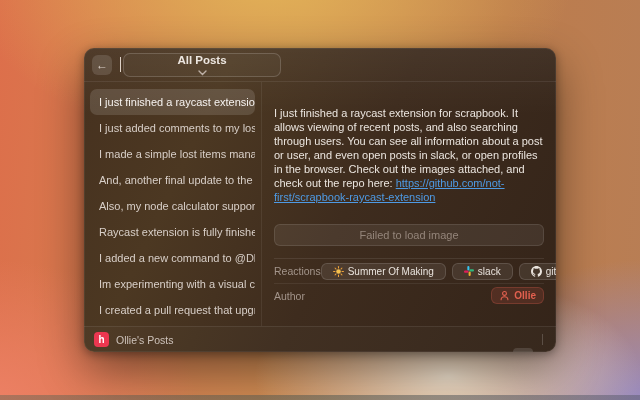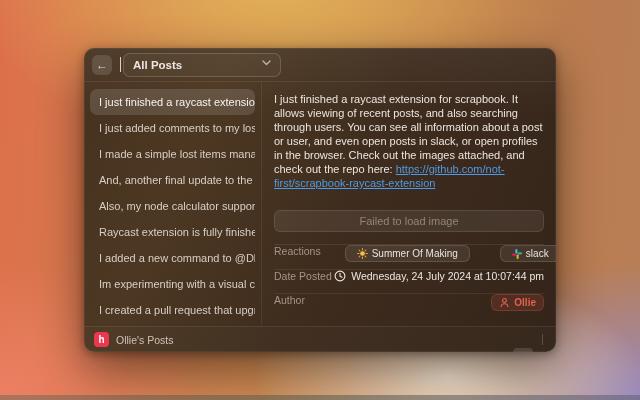--- a/index.html
+++ b/index.html
@@ -47,60 +47,60 @@
   .caret { width:1px; height:15px; background:#ded2c8; margin-right:2px; }
   .search-input {
     flex:1; background:transparent; border:none; outline:none;
     font-family:"Liberation Sans", sans-serif; font-size:13px; color:#f0eae4;
   }
   .search-input::placeholder { color:#a29186; }
   .dropdown {
     width:158px; height:24px; border:1px solid rgba(255,255,255,0.17); border-radius:7px;
     background:rgba(255,255,255,0.03);
     display:flex; align-items:center; justify-content:space-between;
-    padding:0 9px; cursor:pointer;
+    padding:0 9px; cursor:pointer;flex-direction:column;
   }
   .dropdown-value { font-size:11.5px; font-weight:bold; color:#ede7e1; }
   .chevron { color:#bdb0a6; font-size:10px; line-height:0; margin-top:-4px; }
 
   
   .body { flex:1; display:flex; min-height:0; }
   .list {
     width:178px; flex:0 0 178px; padding:7px 6px 0 6px;
     border-right:1px solid rgba(255,255,255,0.07);
   }
   .list-item {
     height:26px; display:flex; align-items:center; padding:0 9px;
     border-radius:7px; font-size:11px; color:#d8cfc8;
     white-space:nowrap; overflow:hidden; cursor:pointer;
   }
   .list-item.selected { background:rgba(255,255,255,0.13); color:#f7f3f0; }
 
   .detail { flex:1; padding:0 12px; overflow:hidden; }
-  .para { margin-top:10px; font-size:11px; line-height:14px; color:#ebe5df; }
+  .para { margin-top:24px; font-size:11px; line-height:14px; color:#ebe5df; }
   .para a { color:#4e9ae4; text-decoration:underline; cursor:pointer; }
   .img-fail {
     margin-top:20px; height:22px; border-radius:6px;
     background:rgba(255,255,255,0.07); border:1px solid rgba(255,255,255,0.10);
     display:flex; align-items:center; justify-content:center;
     font-size:11px; color:#94857a;
   }
   .big-sep { margin-top:12px; height:1px; background:rgba(255,255,255,0.09); }
 
   .meta-row {
-    height:24px; display:flex; align-items:flex-start; justify-content:space-between;
+    height:24px; display:flex; align-items:center; justify-content:space-between;
   }
   .meta-row + .meta-row { border-top:1px solid rgba(255,255,255,0.07); }
   .meta-label { font-size:10.5px; color:#a3958b; }
   .meta-value { font-size:10.5px; color:#ece6e0; display:flex; align-items:center; gap:5px; }
   .tags { display:flex; gap:6px; }
   .tag {
     height:17px; display:flex; align-items:center; gap:4px; padding:0 11px;
     background:rgba(255,255,255,0.08); border:1px solid rgba(255,255,255,0.13);
-    border-radius:6px; font-size:10px; color:#e9e3dd; white-space:nowrap;margin-left:24px;
+    border-radius:6px; font-size:10px; color:#e9e3dd; white-space:nowrap;
   }
   .author-tag {
     height:17px; display:flex; align-items:center; gap:4px; padding:0 7px;
     background:rgba(226,96,79,0.16); border:1px solid rgba(226,96,79,0.25);
     border-radius:6px; font-size:10px; font-weight:bold; color:#e2604f;
   }
   .slack-open { font-size:10.5px; font-weight:bold; color:#f1ebe6; display:flex; align-items:center; gap:6px; cursor:pointer; }
   .open-arrow { font-size:10px; color:#cfc4bb; }
 
   
@@ -212,32 +212,20 @@
             <span>
               <svg class="icon-svg" width="11" height="11" viewBox="0 0 24 24">
                 <path fill="#e9e3dd" d="M12 0C5.37 0 0 5.37 0 12c0 5.3 3.44 9.8 8.2 11.39.6.11.82-.26.82-.58v-2.23c-3.34.73-4.03-1.42-4.03-1.42-.55-1.39-1.33-1.76-1.33-1.76-1.09-.74.08-.73.08-.73 1.2.09 1.84 1.24 1.84 1.24 1.07 1.83 2.8 1.3 3.49 1 .11-.78.42-1.31.76-1.61-2.67-.3-5.47-1.33-5.47-5.93 0-1.31.47-2.38 1.24-3.22-.14-.3-.54-1.52.1-3.18 0 0 1.01-.32 3.3 1.23.96-.27 1.98-.4 3-.4 1.02 0 2.04.13 3 .4 2.28-1.55 3.29-1.23 3.29-1.23.64 1.66.24 2.88.12 3.18.77.84 1.23 1.91 1.23 3.22 0 4.61-2.8 5.62-5.48 5.92.43.37.81 1.1.81 2.22v3.29c0 .32.21.7.83.58C20.57 21.8 24 17.3 24 12c0-6.63-5.37-12-12-12z"></path>
               </svg>
             </span>
             <span>github</span>
           </span>
         </span>
       </div>
 
-      <div class="meta-row">
-        <span class="meta-label">Date Posted</span>
-        <span class="meta-value">
-          <span>
-            <svg class="icon-svg" width="12" height="12" viewBox="0 0 12 12">
-              <circle cx="6" cy="6" r="4.9" fill="none" stroke="#ece6e0" stroke-width="1.1"></circle>
-              <path d="M6 3.2v2.9l2 1.2" fill="none" stroke="#ece6e0" stroke-width="1.1" stroke-linecap="round"></path>
-            </svg>
-          </span>
-          <span>Wednesday, 24 July 2024 at 10:07:44 pm</span>
-        </span>
-      </div>
 
       <div class="meta-row">
         <span class="meta-label">Author</span>
         <span class="author-tag">
           <span>
             <svg class="icon-svg" width="11" height="11" viewBox="0 0 12 12">
               <circle cx="6" cy="3.8" r="2.1" fill="none" stroke="#e2604f" stroke-width="1.2"></circle>
               <path d="M2.3 10.6c0-2.1 1.7-3.3 3.7-3.3s3.7 1.2 3.7 3.3" fill="none" stroke="#e2604f" stroke-width="1.2" stroke-linecap="round"></path>
             </svg>
           </span>

